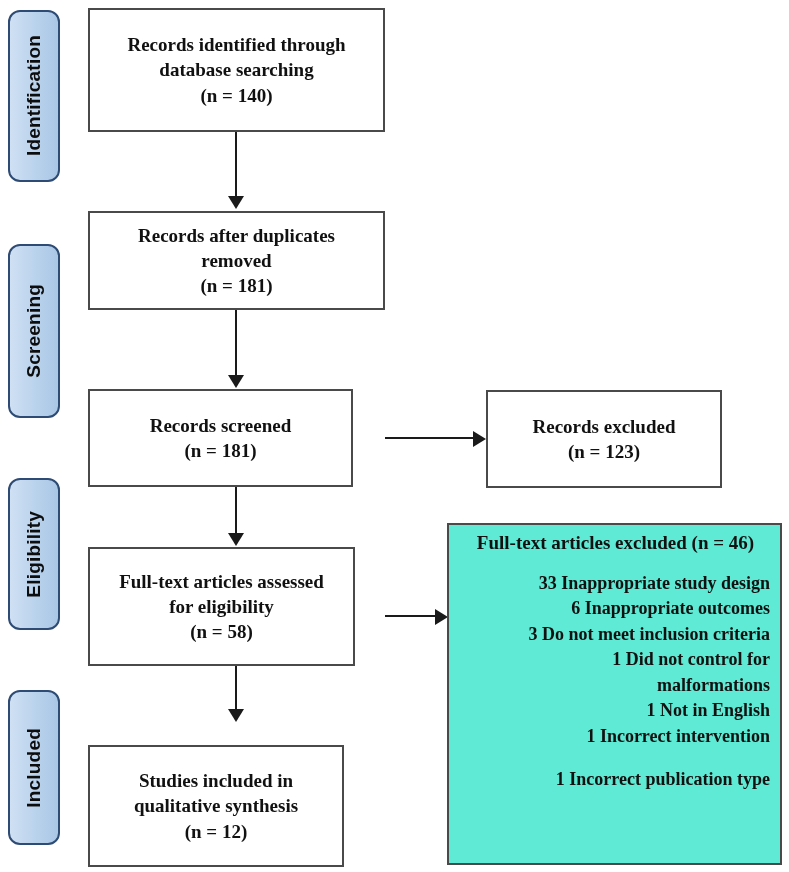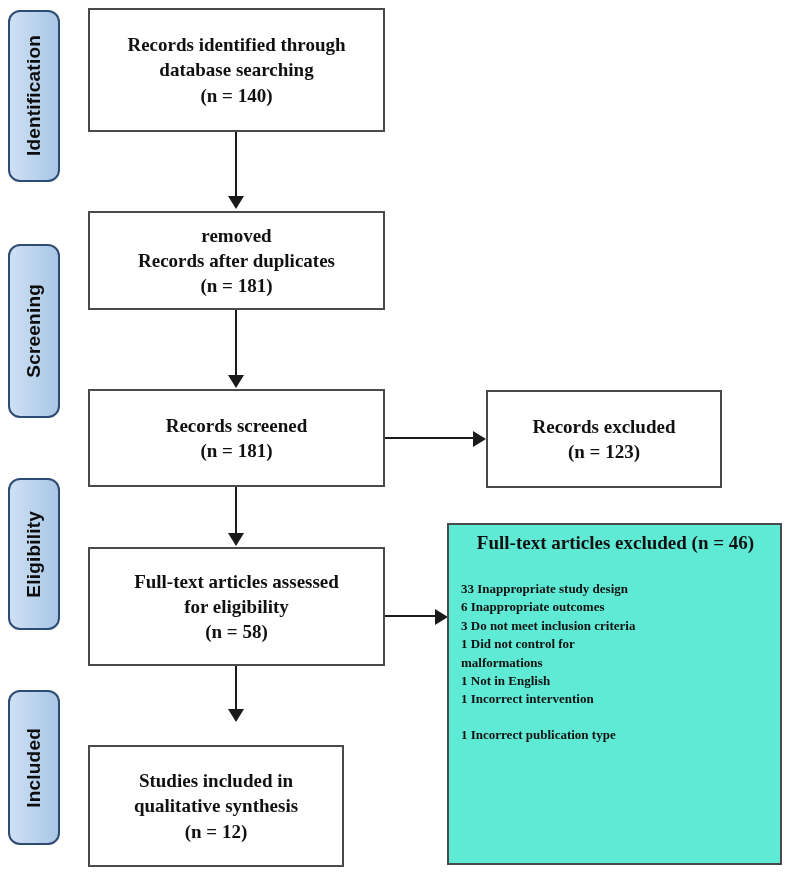--- a/index.html
+++ b/index.html
@@ -66,24 +66,24 @@
     color: #111111;
     font-weight: bold;
     padding: 6px 10px 6px 12px;
   }
   .detail-box .head {
     text-align: center;
     font-size: 19px;
     line-height: 1.3;
   }
   .detail-box .reasons {
-    margin-top: 24px;
-    font-size: 13px;
+    margin-top: 15px;
+    font-size: 18px;
     line-height: 1.42;
-    text-align: left;
+    text-align: right;
   }
   .detail-box .reasons .reason { display: block; }
   .detail-box .reasons .reason.spaced { margin-top: 17px; }
 
   
   .conn {
     position: absolute;
     background: #1a1a1a;
   }
   .conn.v { width: 2px; }
@@ -128,45 +128,45 @@
   <div class="flow-box" style="left:88px; top:8px; width:297px; height:124px;">
     <span class="line">Records identified through</span>
     <span class="line">database searching</span>
     <span class="line">(n = 140)</span>
   </div>
 
   <div class="conn v" style="left:235px; top:132px; height:66px;"></div>
   <div class="arrowhead down" style="left:228px; top:196px;"></div>
 
   <div class="flow-box" style="left:88px; top:211px; width:297px; height:99px;">
+    <span class="line">Records after duplicates</span>
     <span class="line">removed</span>
-    <span class="line">Records after duplicates</span>
     <span class="line">(n = 181)</span>
   </div>
 
   <div class="conn v" style="left:235px; top:310px; height:66px;"></div>
   <div class="arrowhead down" style="left:228px; top:375px;"></div>
 
-  <div class="flow-box" style="left:88px; top:389px; width:297px; height:98px;align-items:flex-end;">
+  <div class="flow-box" style="left:88px; top:389px; width:265px; height:98px;align-items:flex-end;">
     <span class="line">Records screened</span>
     <span class="line">(n = 181)</span>
   </div>
 
   <div class="conn h" style="left:385px; top:437px; width:90px;"></div>
   <div class="arrowhead right" style="left:473px; top:431px;"></div>
 
   <div class="flow-box" style="left:486px; top:390px; width:236px; height:98px;">
     <span class="line">Records excluded</span>
     <span class="line">(n = 123)</span>
   </div>
 
   <div class="conn v" style="left:235px; top:487px; height:47px;"></div>
   <div class="arrowhead down" style="left:228px; top:533px;"></div>
 
-  <div class="flow-box" style="left:88px; top:547px; width:297px; height:119px;justify-content:center;">
+  <div class="flow-box" style="left:88px; top:547px; width:267px; height:119px;justify-content:center;">
     <span class="line">Full-text articles assessed</span>
     <span class="line">for eligibility</span>
     <span class="line">(n = 58)</span>
   </div>
 
   <div class="conn h" style="left:385px; top:615px; width:52px;"></div>
   <div class="arrowhead right" style="left:435px; top:609px;"></div>
 
   <div class="detail-box" style="left:447px; top:523px; width:335px; height:342px;">
     <div class="head">

